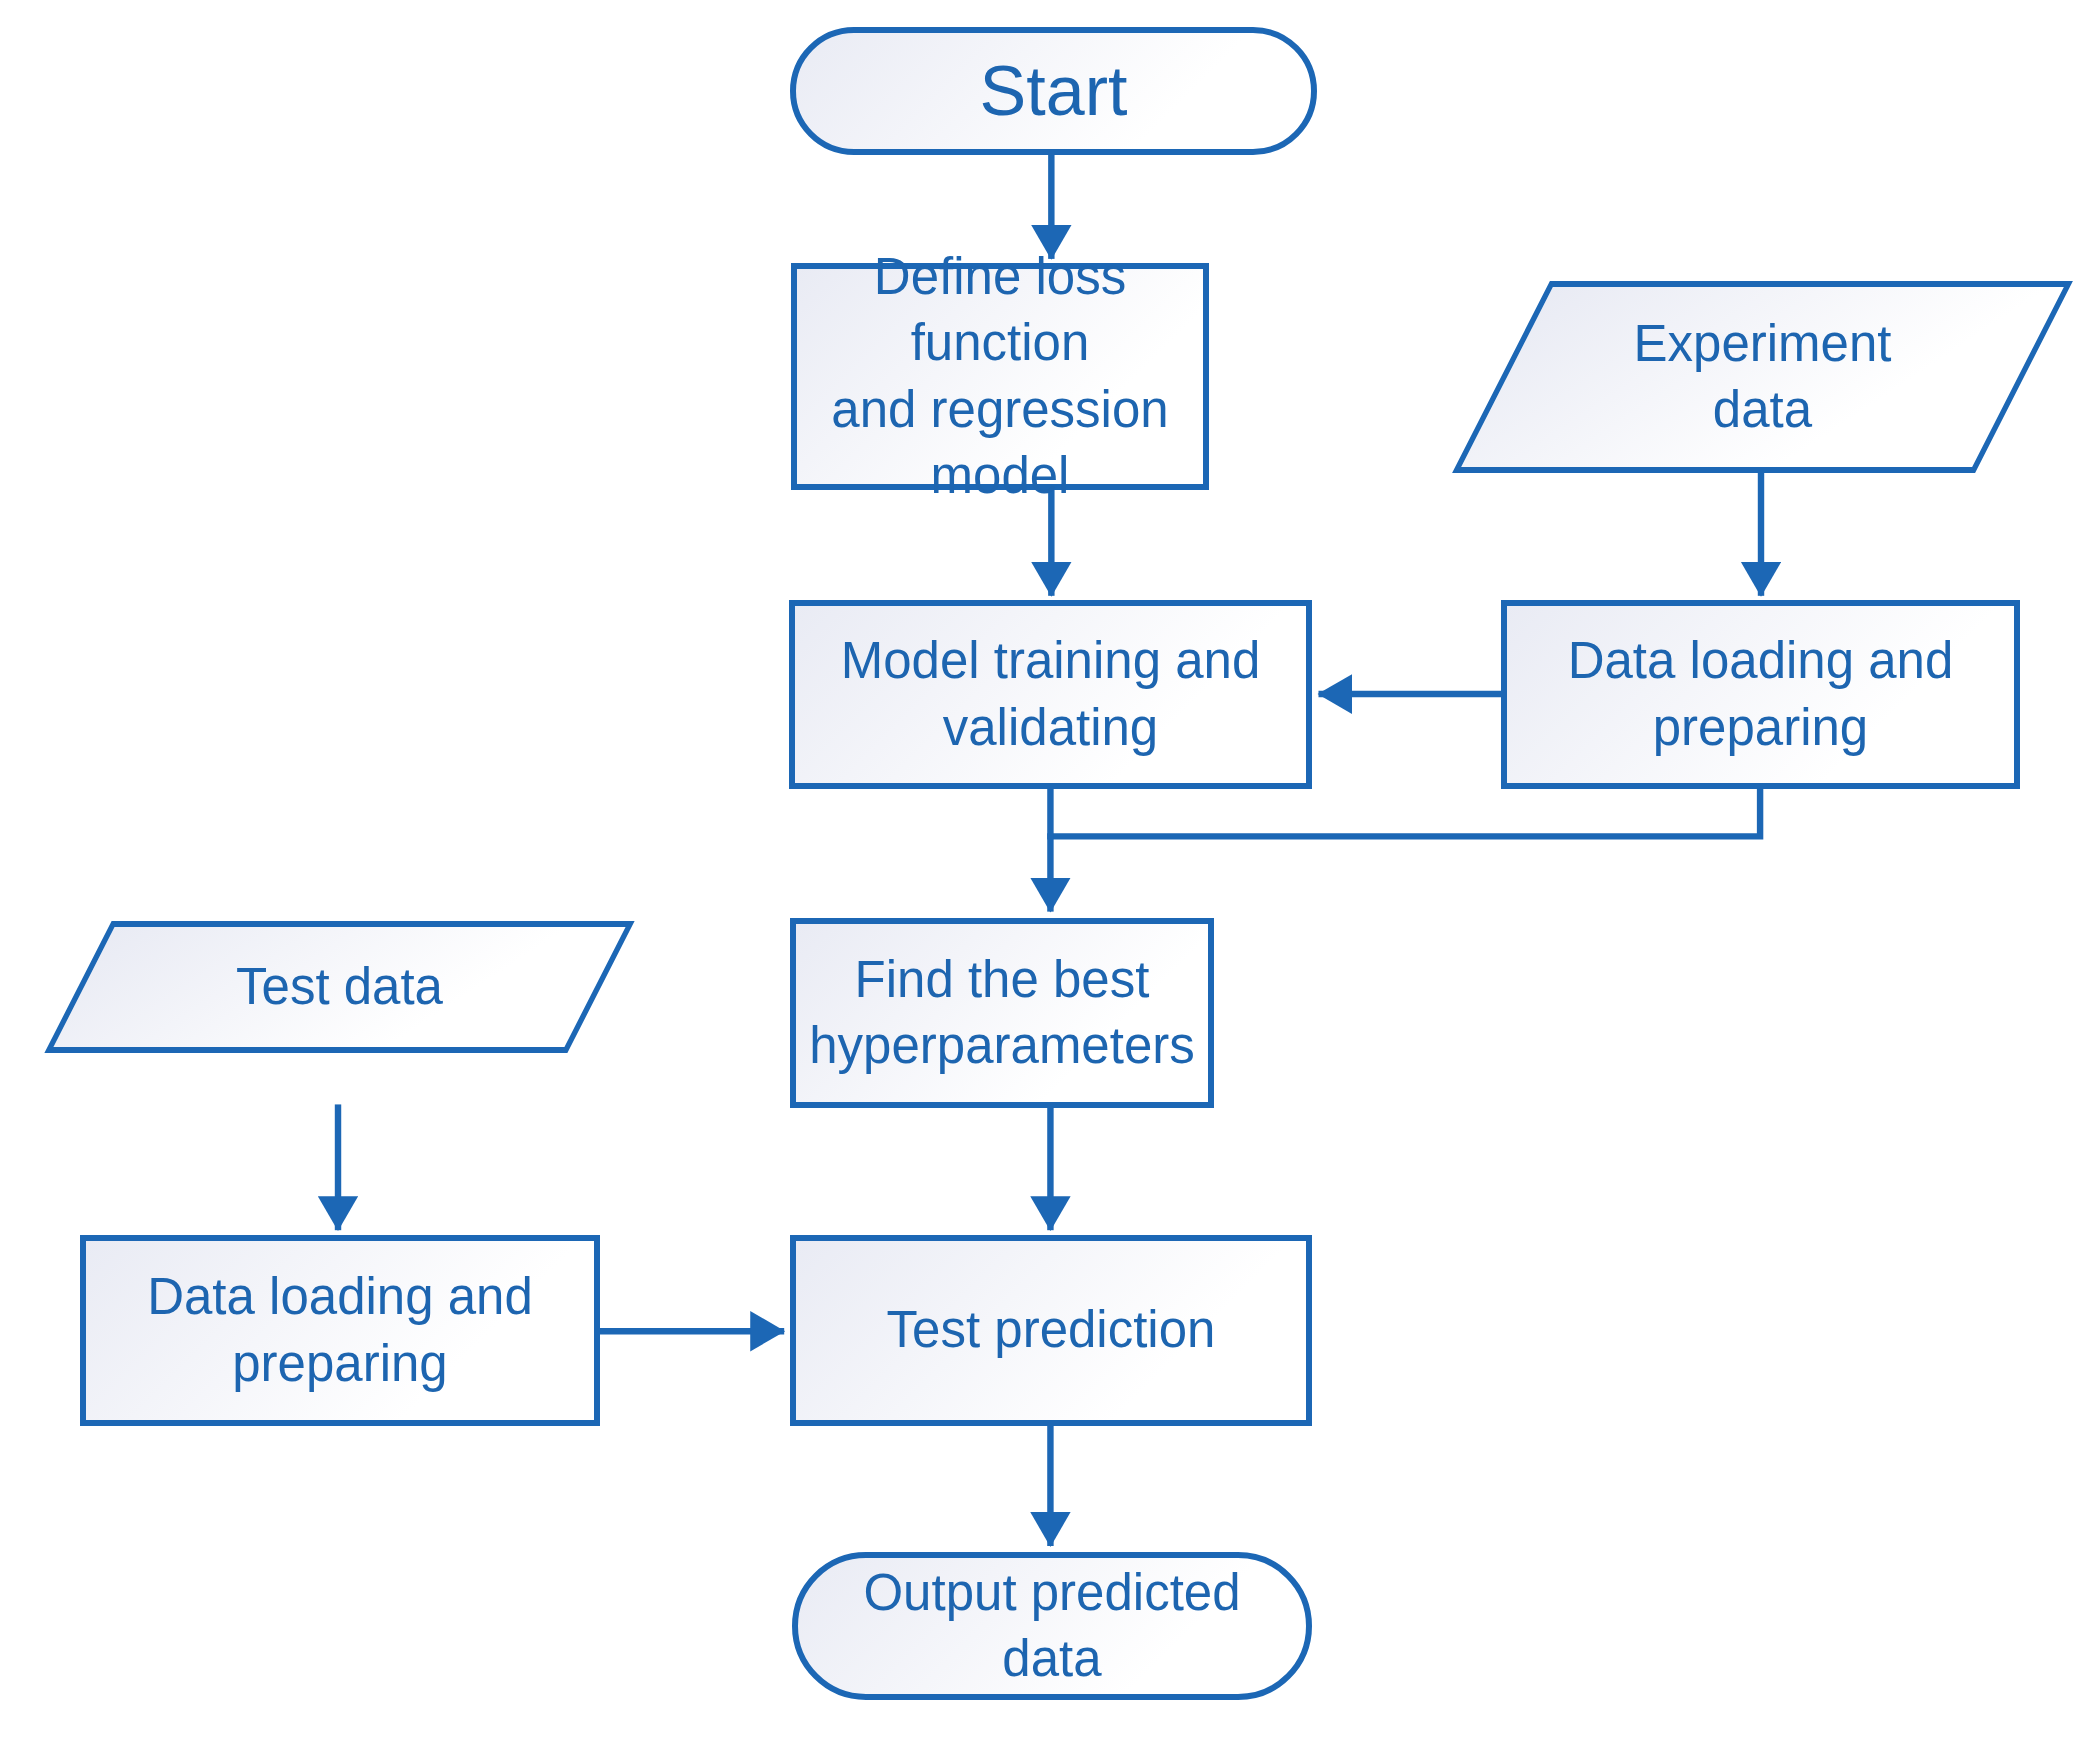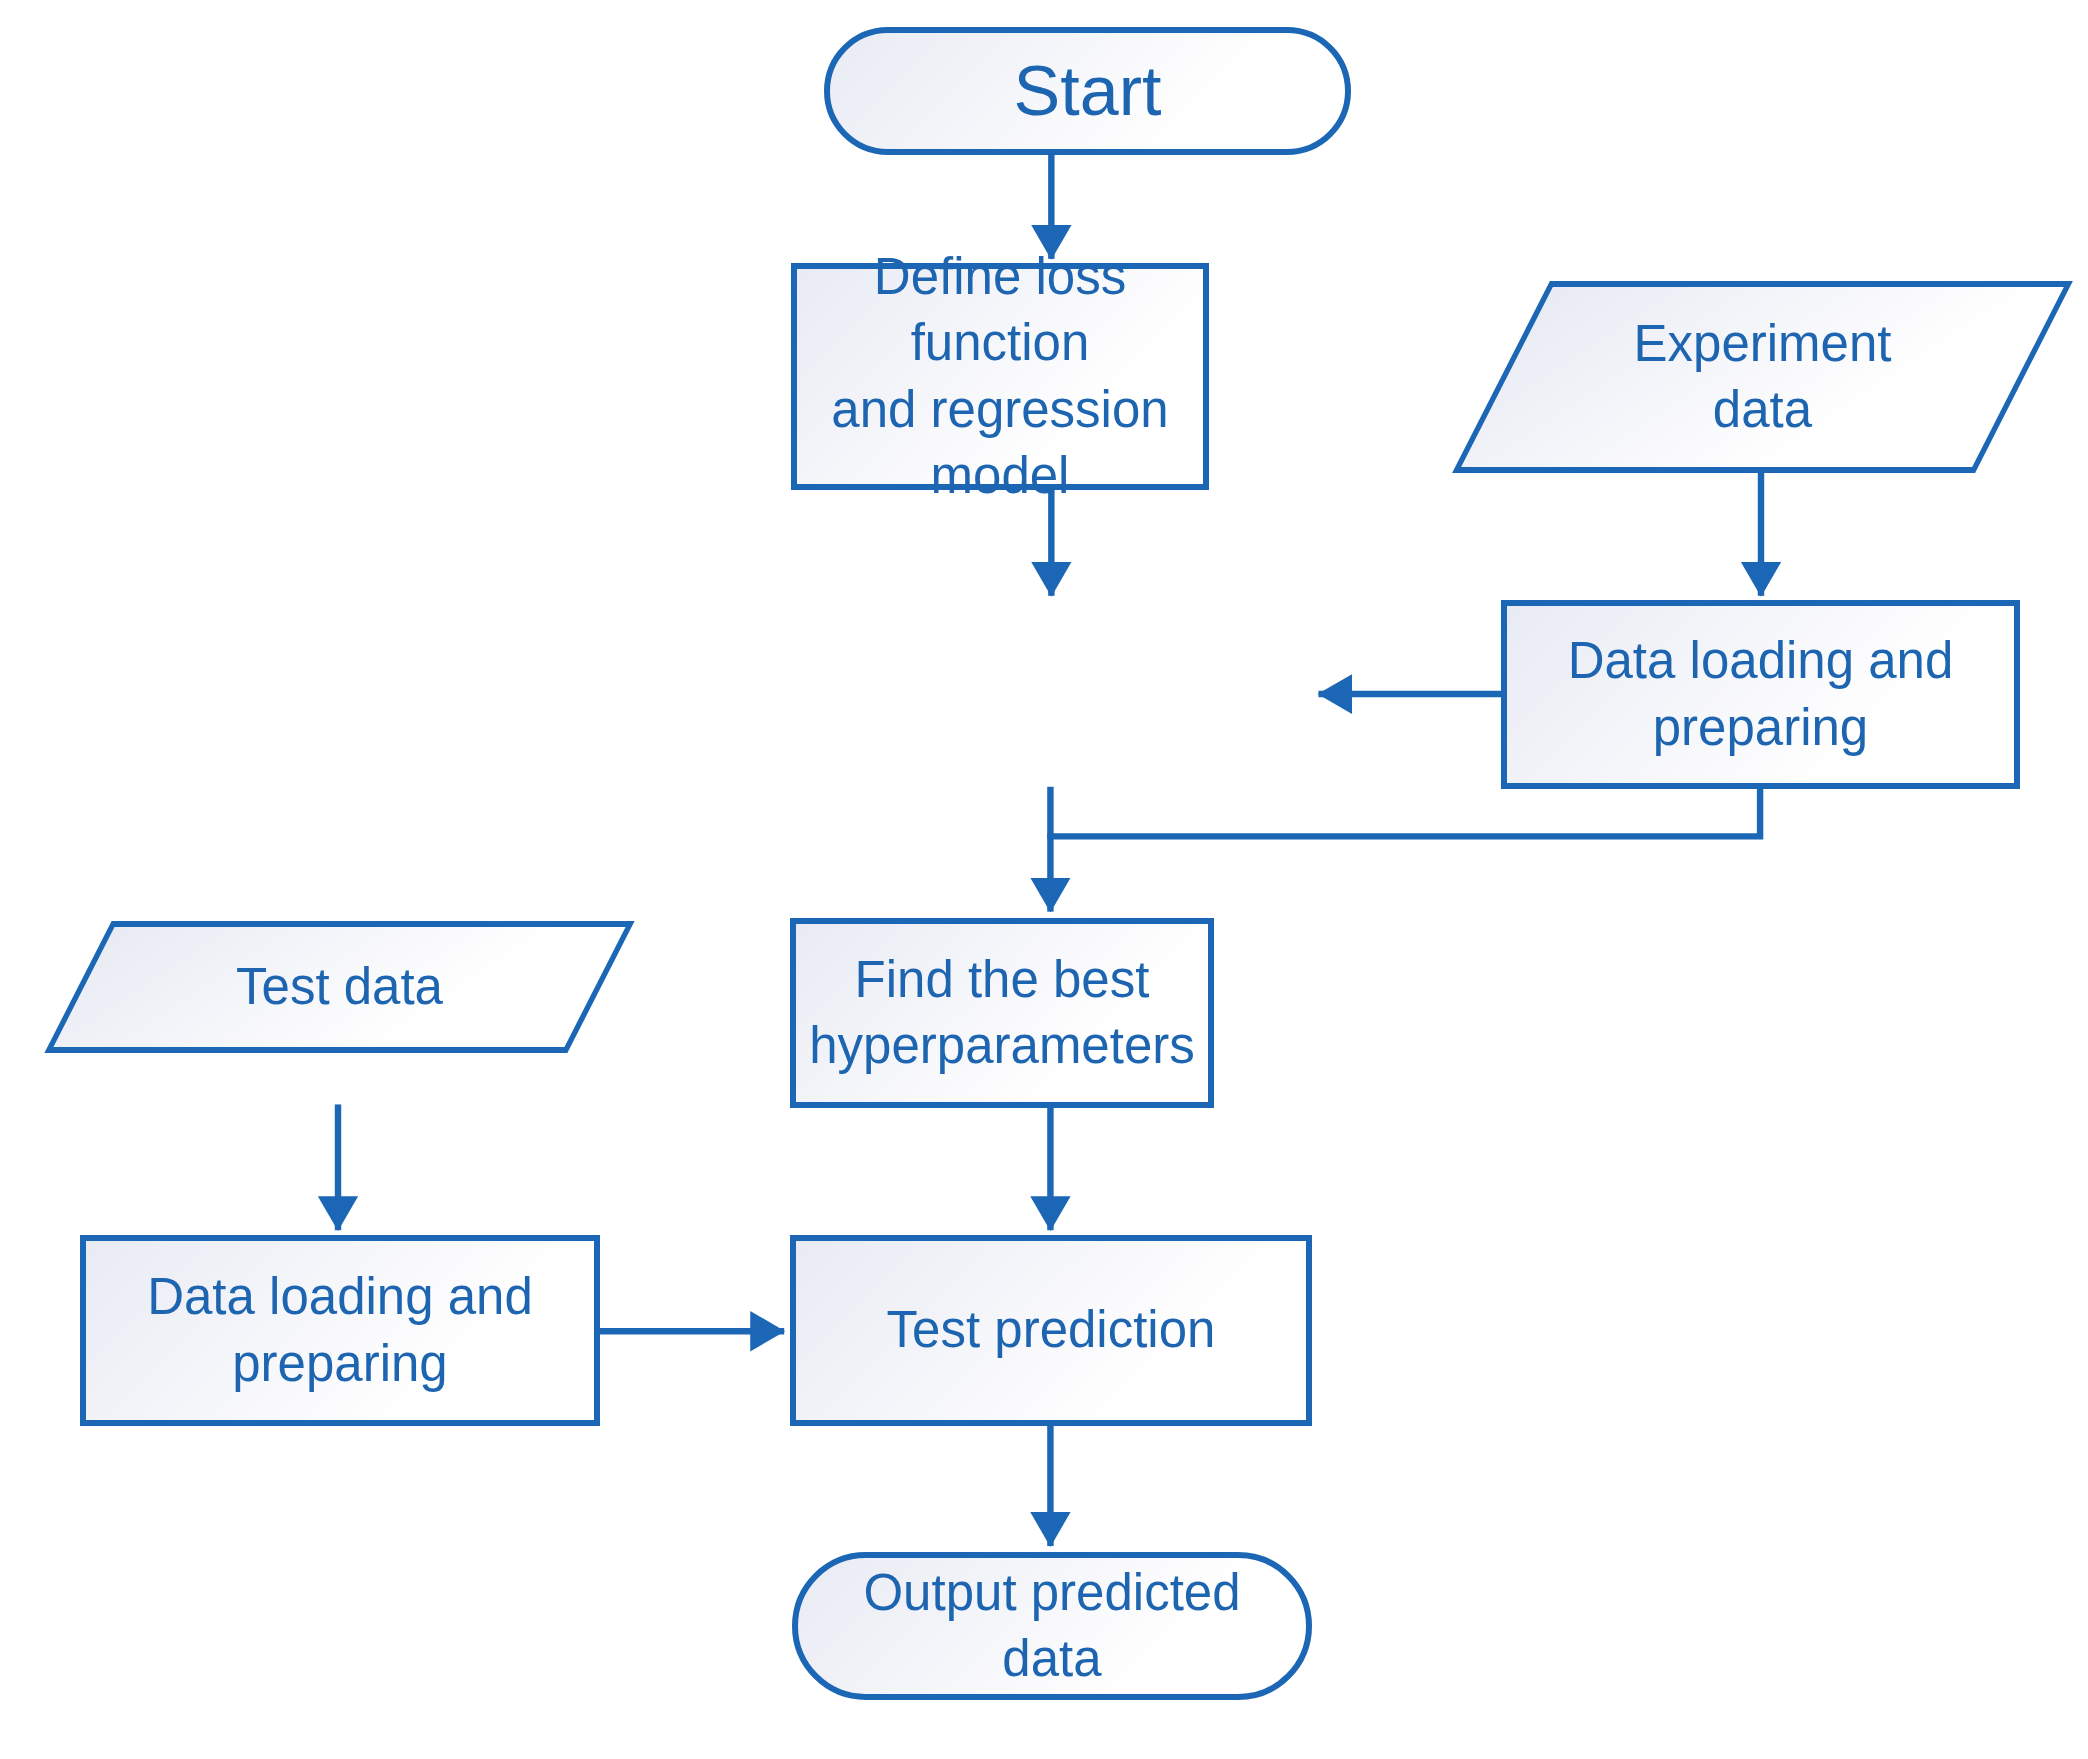--- a/index.html
+++ b/index.html
@@ -42,38 +42,43 @@
     <path d="M1918,513 L1918,649" marker-end="url(#arrow)"></path>
     <path d="M1637,756 L1436,756" marker-end="url(#arrow)"></path>
     <path d="M1917,861 L1917,911 L1144,911" stroke-linecap="square"></path>
     <path d="M1144,857 L1144,993" marker-end="url(#arrow)"></path>
     <path d="M1144,1205 L1144,1340" marker-end="url(#arrow)"></path>
     <path d="M368,1203 L368,1340" marker-end="url(#arrow)"></path>
     <path d="M651,1450 L854,1450" marker-end="url(#arrow)"></path>
     <path d="M1144,1551 L1144,1684" marker-end="url(#arrow)"></path>
   </svg>
 
-  <div class="node term" style="left:824px;top:27px;width:527px;height:128px">
+  <div class="node term" style="left:790px;top:27px;width:527px;height:128px">
     <div class="shape"></div>
     <div class="lbl big">Start</div>
   </div>
 
   <div class="node proc" style="left:791px;top:263px;width:418px;height:227px">
     <div class="shape"></div>
     <div class="lbl">Define loss function
 and regression
 model</div>
   </div>
 
   <div class="node para" style="left:1501px;top:281px;width:523px;height:192px">
     <div class="shape"></div>
     <div class="lbl">Experiment
 data</div>
   </div>
 
+  <div class="node proc" style="left:789px;top:600px;width:523px;height:189px">
+    <div class="shape"></div>
+    <div class="lbl">Model training and
+validating</div>
+  </div>
 
   <div class="node proc" style="left:1501px;top:600px;width:519px;height:189px">
     <div class="shape"></div>
     <div class="lbl">Data loading and
 preparing</div>
   </div>
 
   <div class="node proc" style="left:790px;top:918px;width:424px;height:190px">
     <div class="shape"></div>
     <div class="lbl">Find the best

